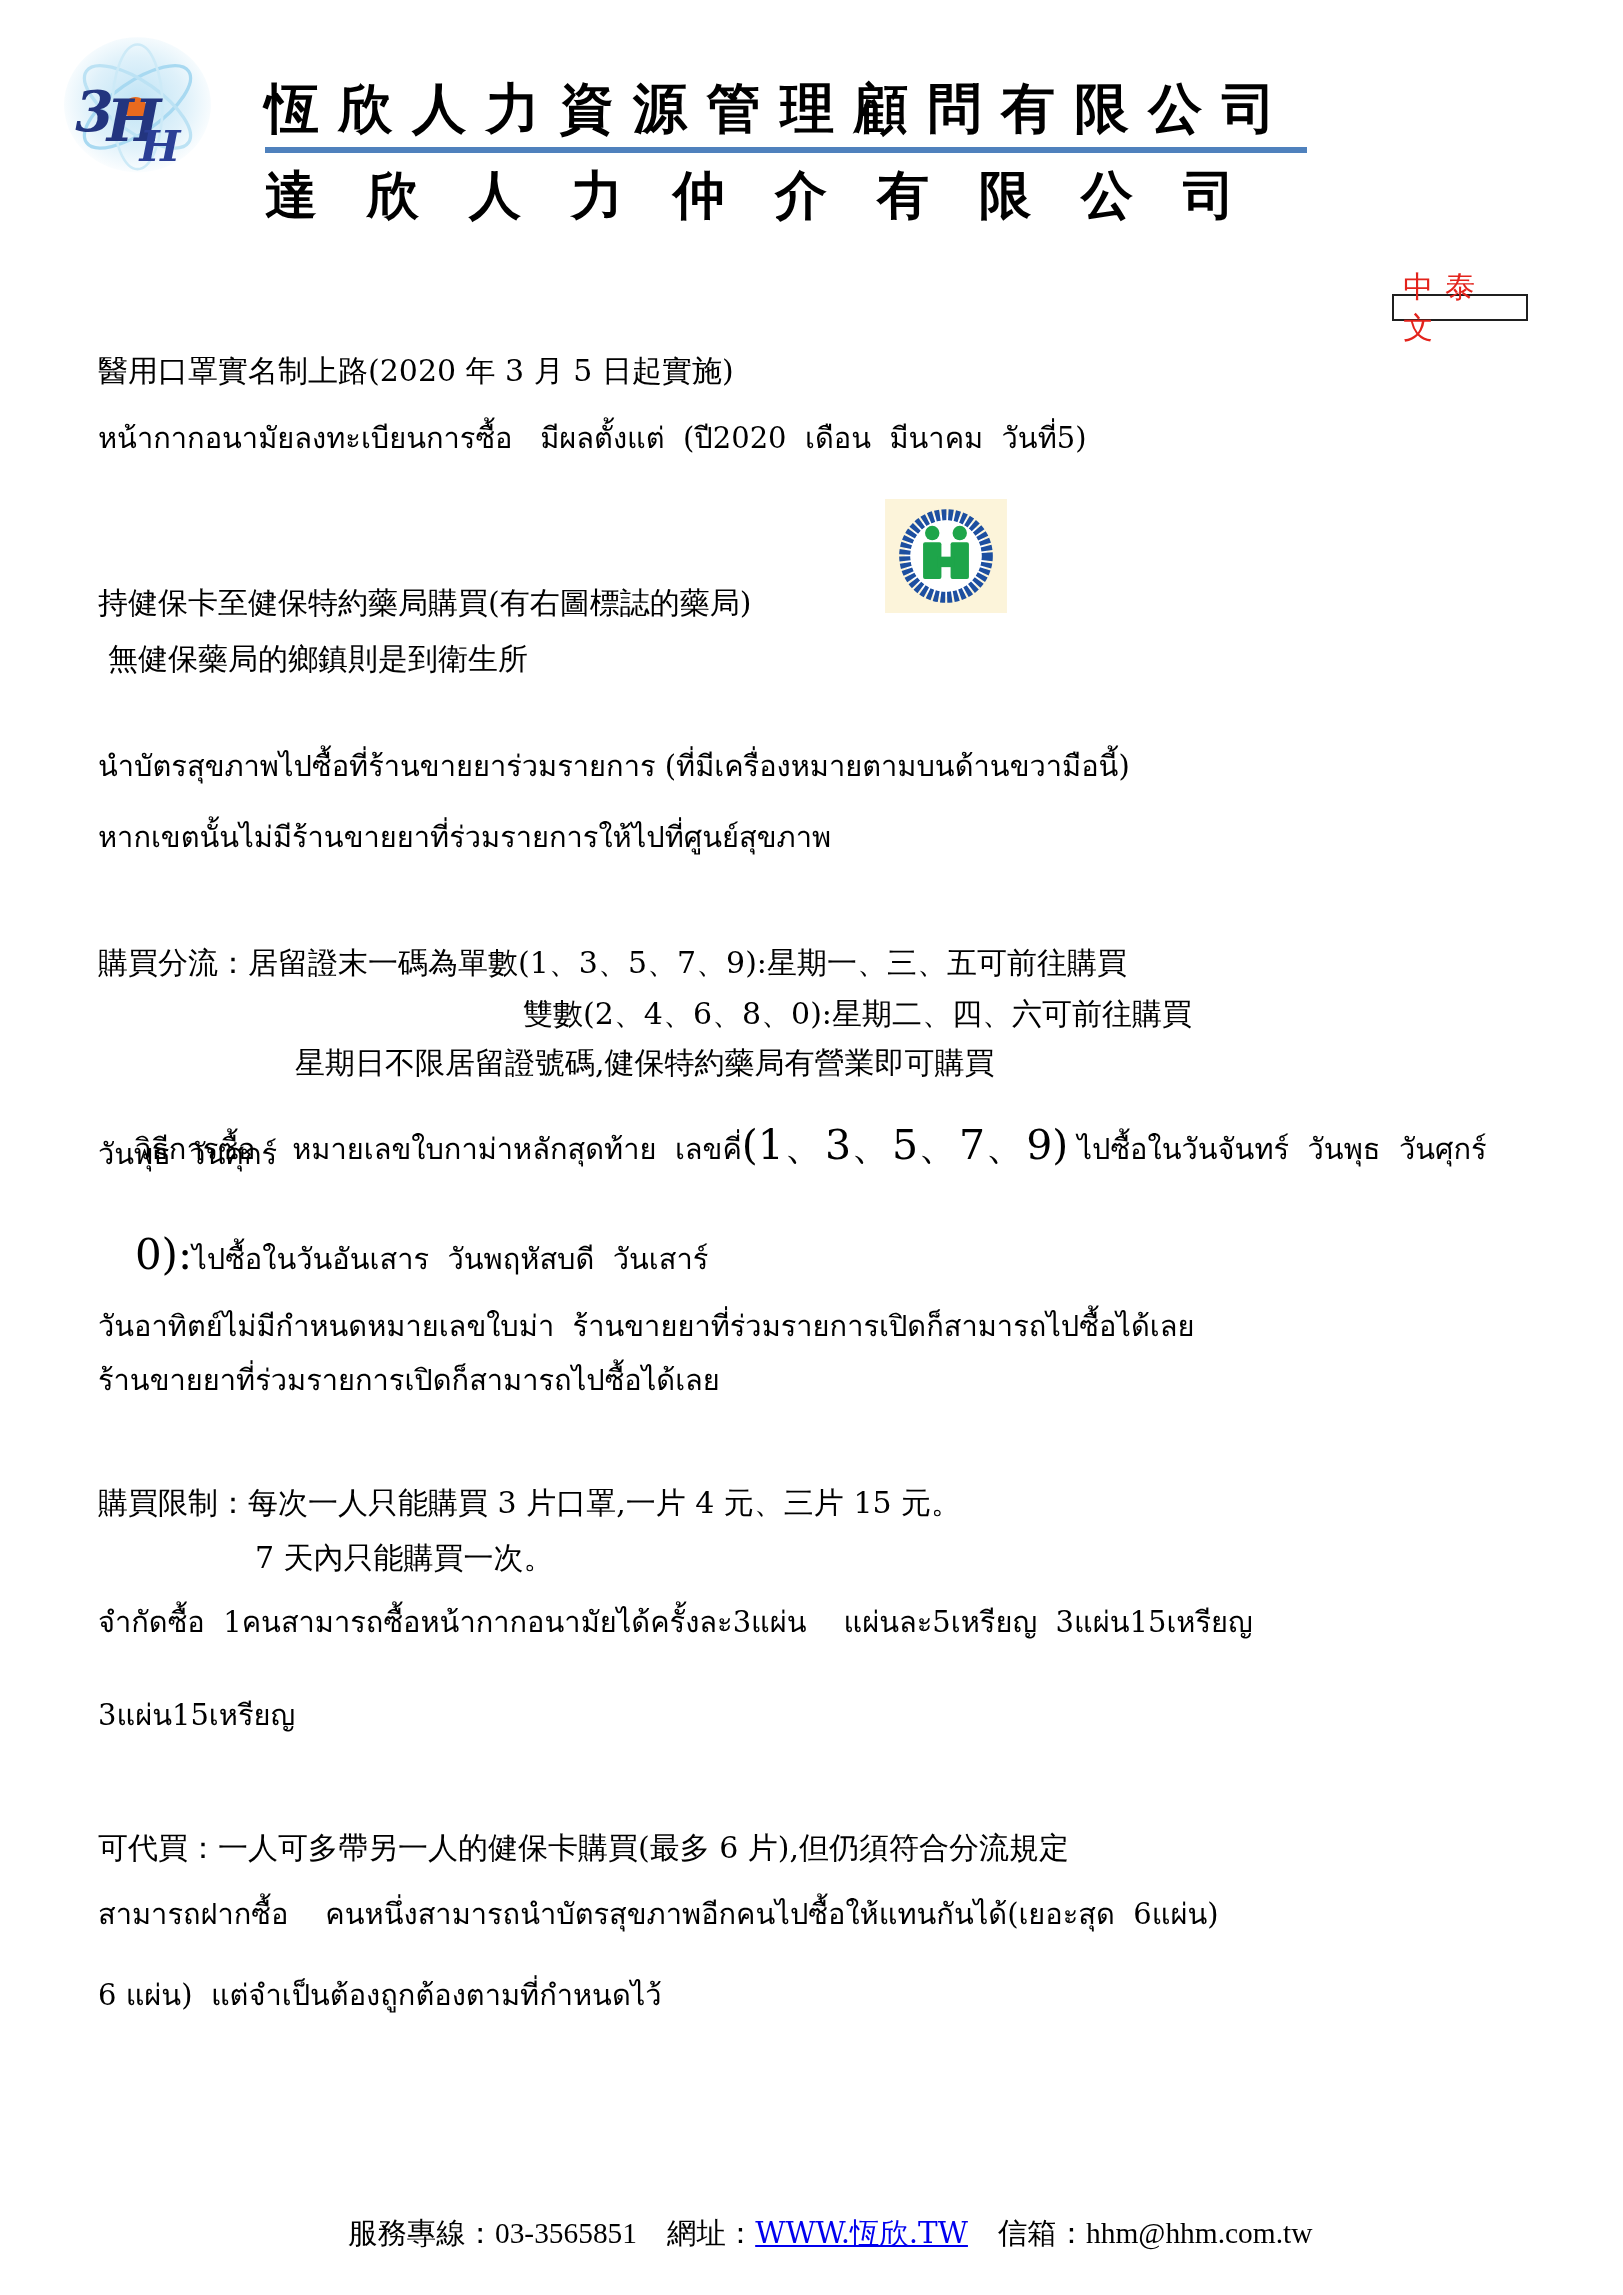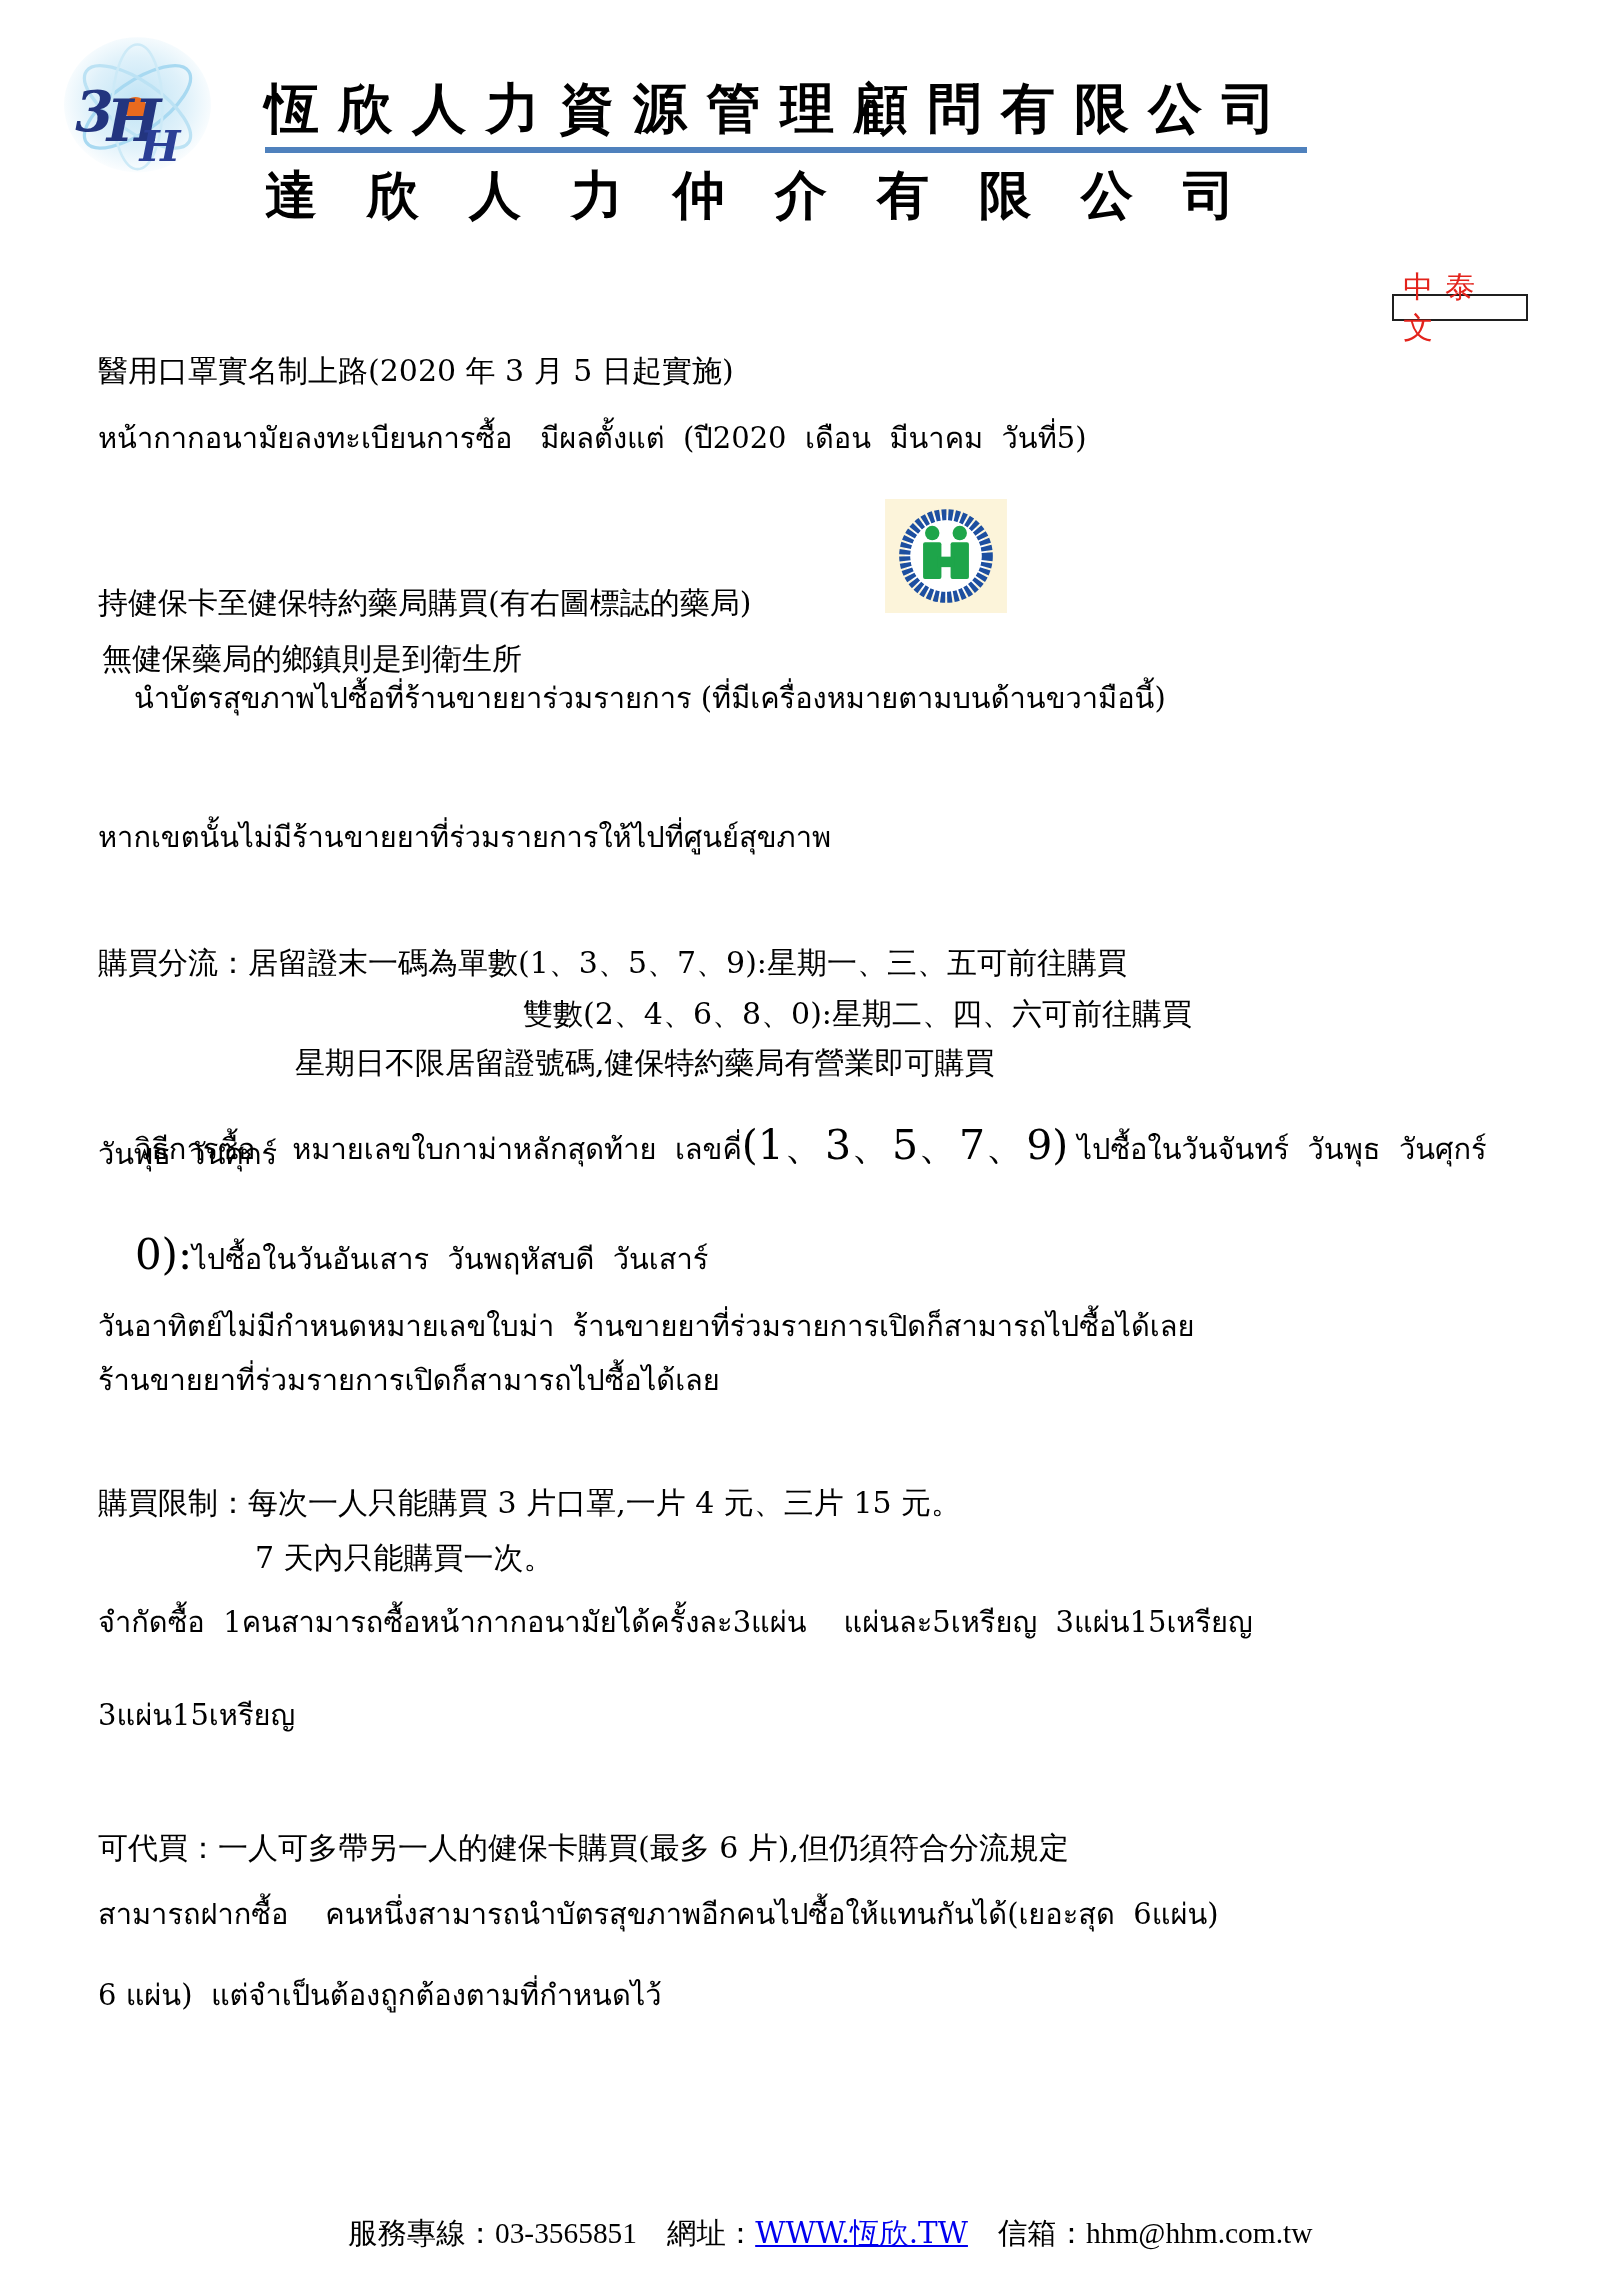--- a/index.html
+++ b/index.html
@@ -75,23 +75,23 @@
     <rect x="100" y="66" width="28" height="56" rx="3" fill="#1ea54a"></rect>
     <rect x="80" y="88" width="26" height="16" fill="#1ea54a"></rect>
   </svg>
 
   <div class="abs zh" style="left:98px;top:352px;">醫用口罩實名制上路(2020 年 3 月 5 日起實施)</div>
 
   <div class="abs th" style="left:98px;top:420px;">หน้ากากอนามัยลงทะเบียนการซื้อ   มีผลตั้งแต่  (ปี2020  เดือน  มีนาคม  วันที่5)</div>
 
   <div class="abs zh" style="left:98px;top:584px;">持健保卡至健保特約藥局購買(有右圖標誌的藥局)</div>
 
-  <div class="abs zh" style="left:102px;top:640px;">無健保藥局的鄉鎮則是到衛生所</div>
+  <div class="abs zh" style="left:108px;top:640px;">無健保藥局的鄉鎮則是到衛生所</div>
 
-  <div class="abs th" style="left:98px;top:680px;margin-left:36px;">นำบัตรสุขภาพไปซื้อที่ร้านขายยาร่วมรายการ (ที่มีเครื่องหมายตามบนด้านขวามือนี้)</div>
+  <div class="abs th" style="left:98px;top:748px;">นำบัตรสุขภาพไปซื้อที่ร้านขายยาร่วมรายการ (ที่มีเครื่องหมายตามบนด้านขวามือนี้)</div>
 
   <div class="abs th" style="left:98px;top:819px;">หากเขตนั้นไม่มีร้านขายยาที่ร่วมรายการให้ไปที่ศูนย์สุขภาพ</div>
 
   <div class="abs zh" style="left:98px;top:944px;">購買分流：居留證末一碼為單數(1、3、5、7、9):星期一、三、五可前往購買</div>
 
   <div class="abs zh" style="left:523px;top:995px;">雙數(2、4、6、8、0):星期二、四、六可前往購買</div>
 
   <div class="abs zh" style="left:275px;top:1044px;margin-left:20px;">星期日不限居留證號碼,健保特約藥局有營業即可購買</div>
 
   <div class="abs th" style="left:98px;top:1081px;">

